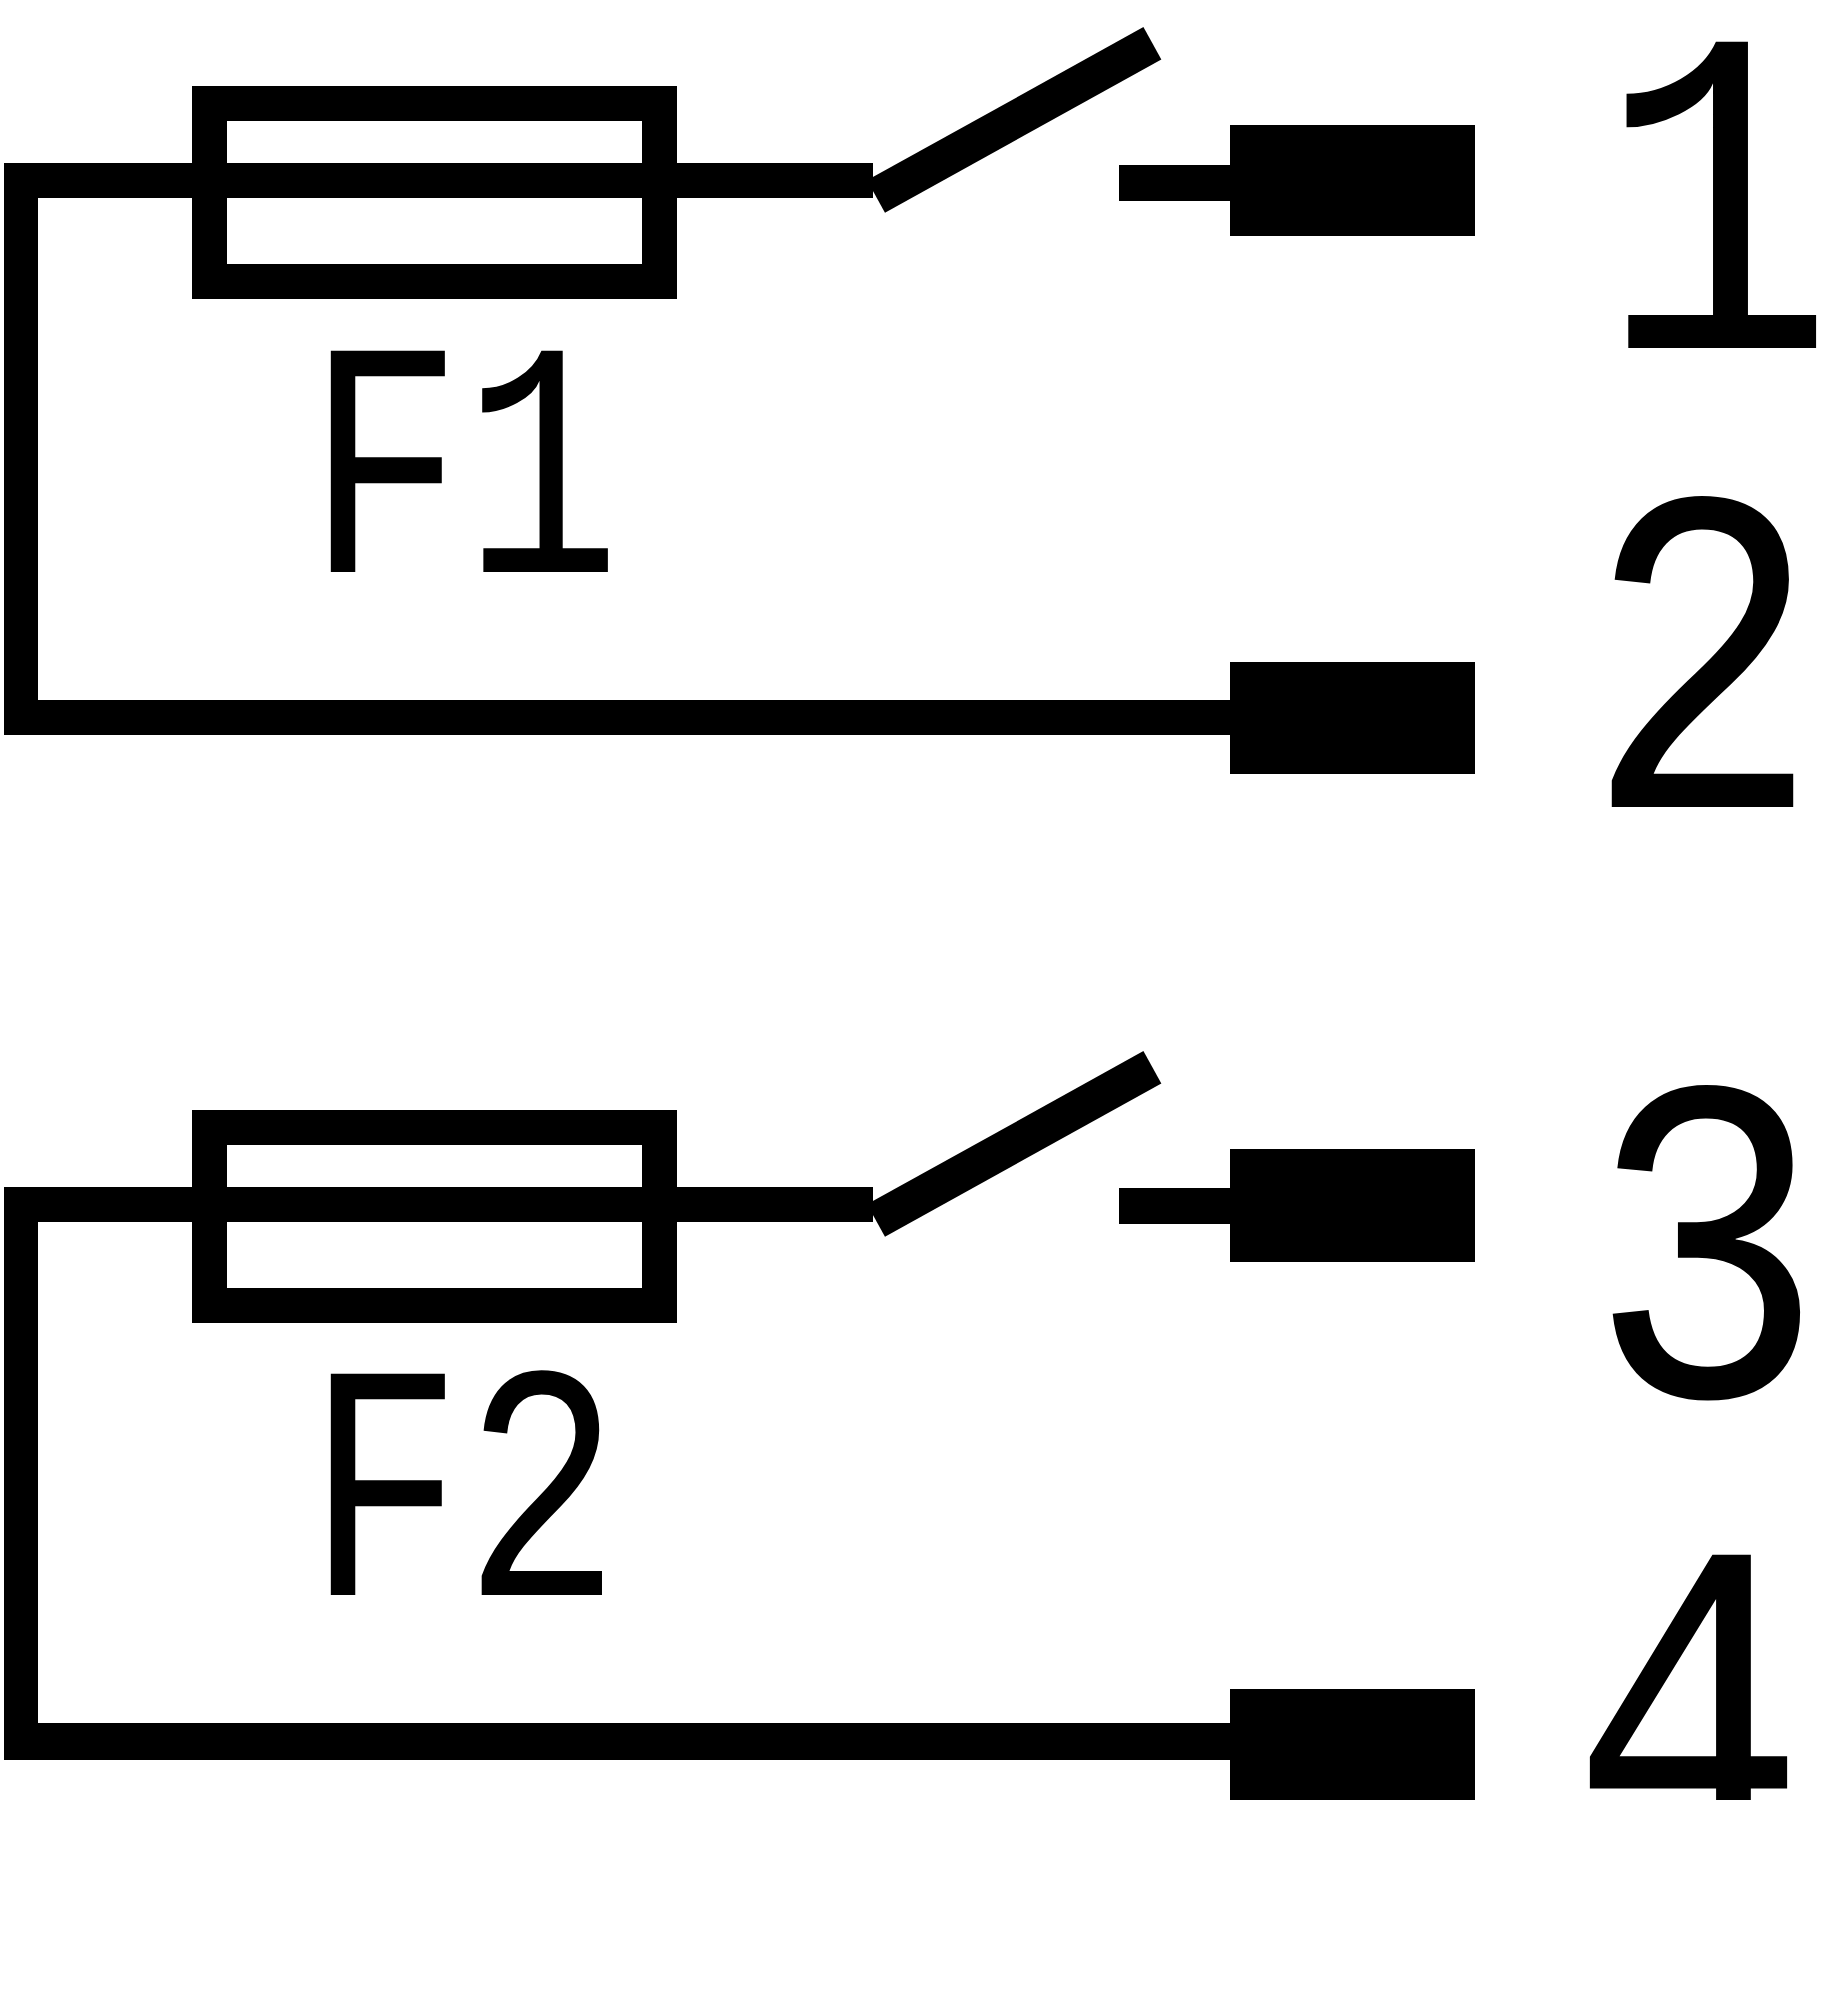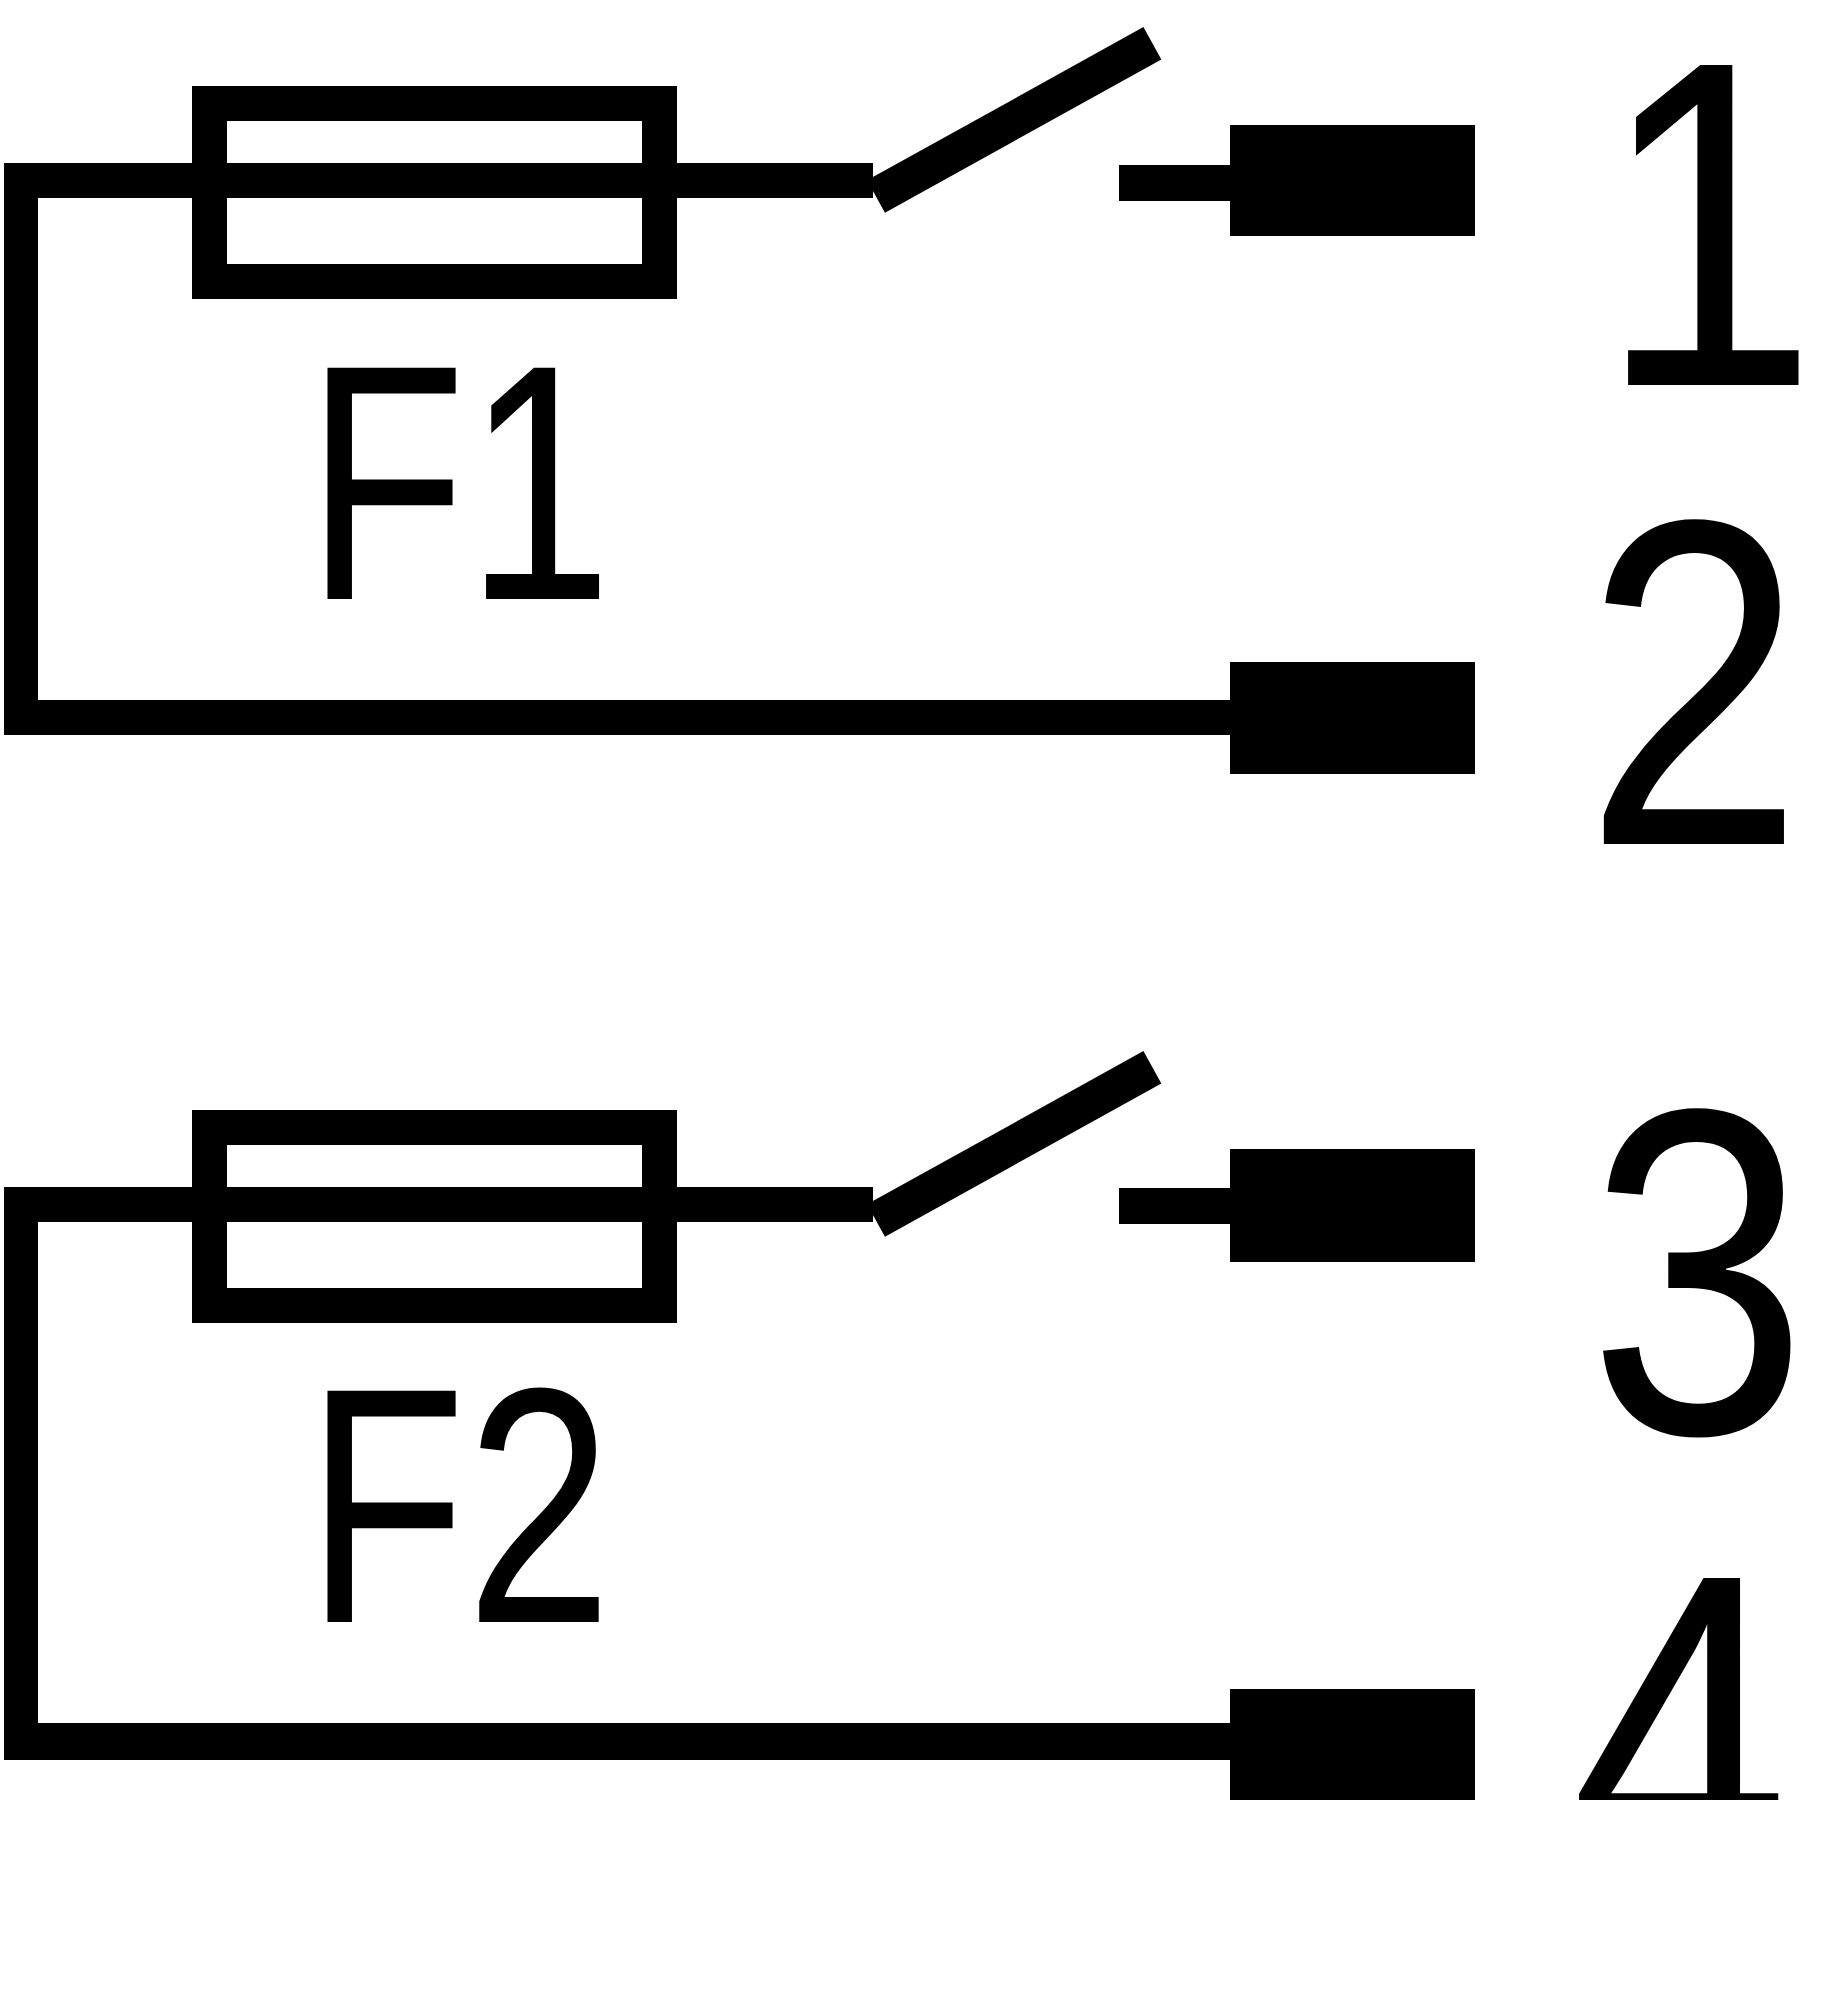--- a/index.html
+++ b/index.html
@@ -6,21 +6,21 @@
     margin: 0;
     padding: 0;
     background: #ffffff;
   }
   .canvas {
     position: relative;
     width: 1831px;
     height: 1800px;
     background: #ffffff;
     overflow: hidden;
-    font-family: Liberation Sans, sans-serif;
+    font-family: Liberation Mono, monospace;
   }
   .wire, .blade, .terminal {
     position: absolute;
     background: #000000;
   }
   .fuse {
     position: absolute;
     width: 485px;
     height: 213px;
     border: 35px solid #000000;

